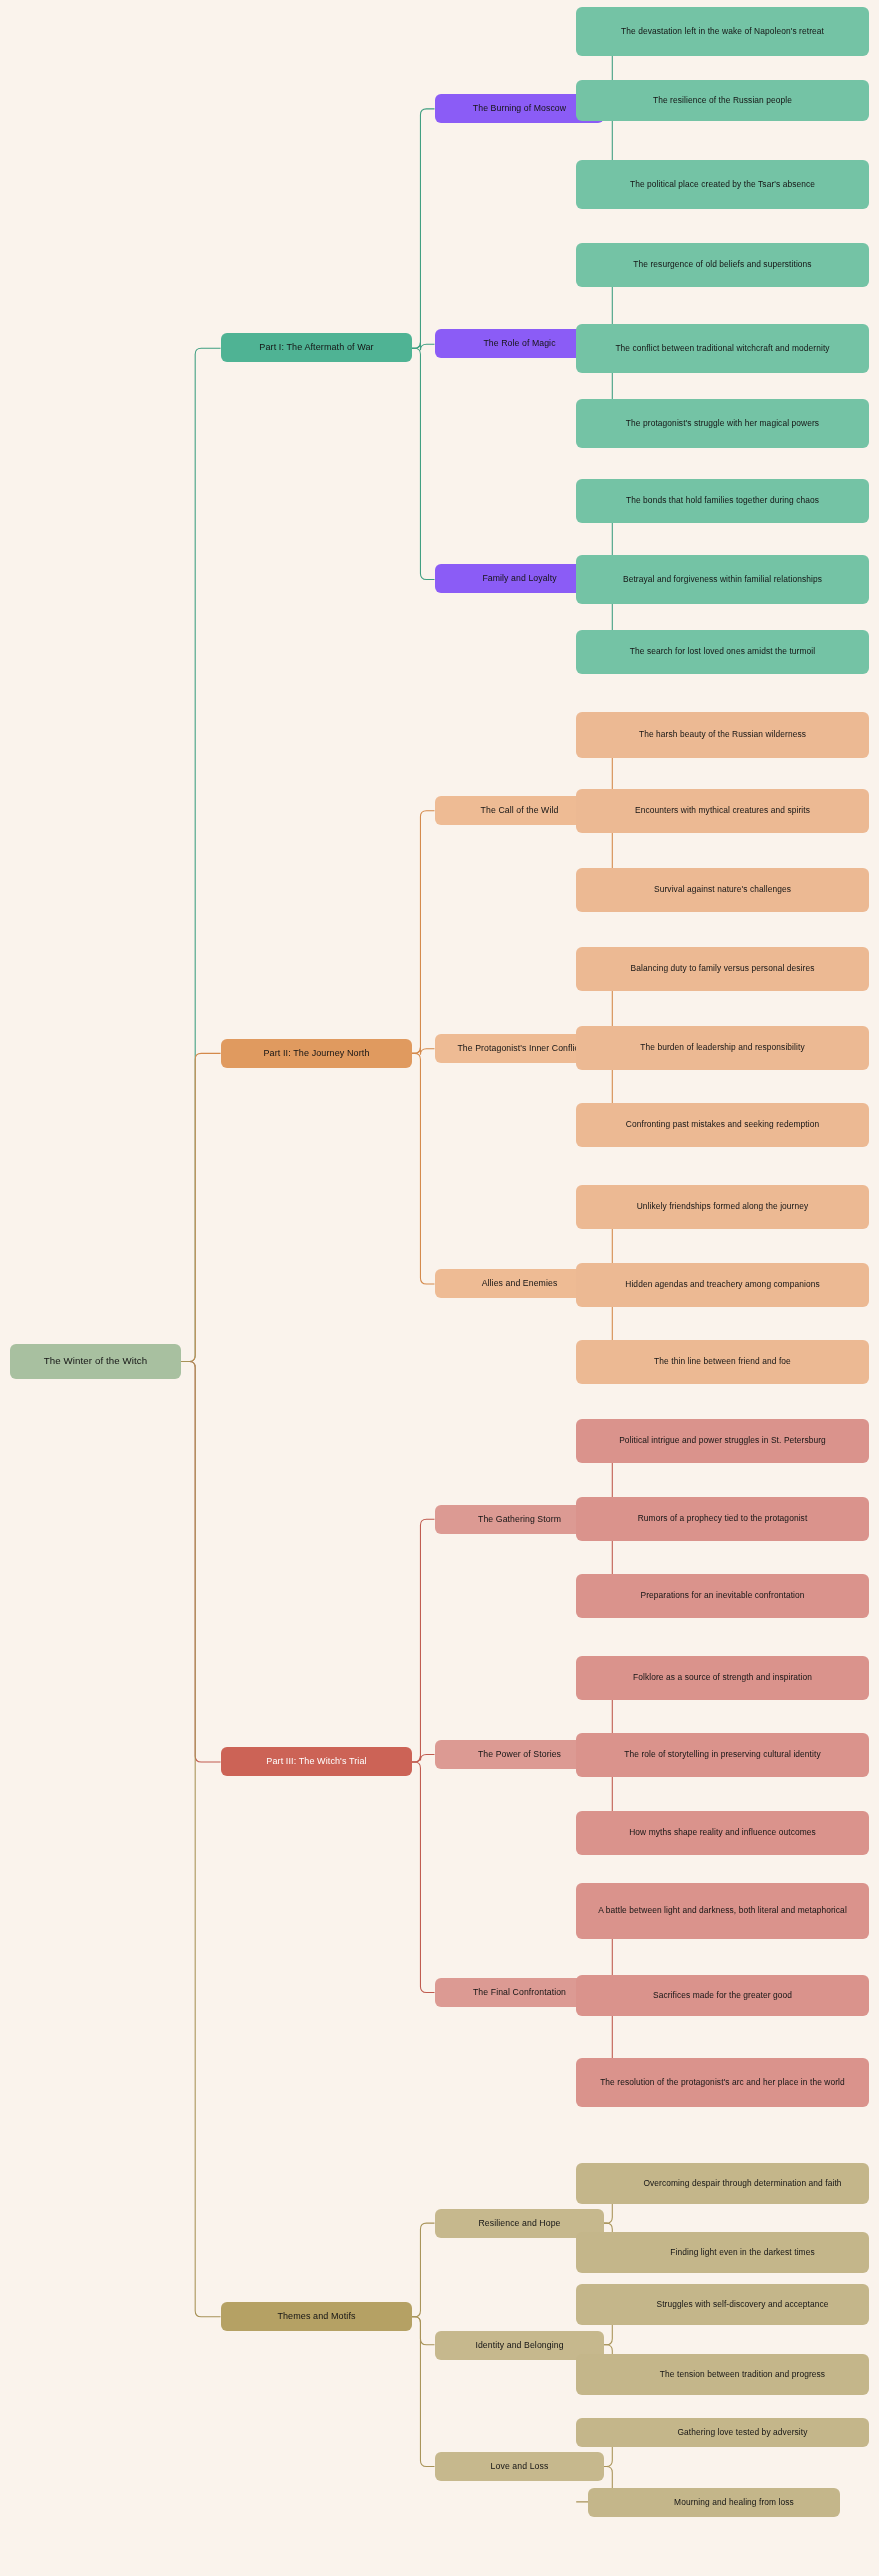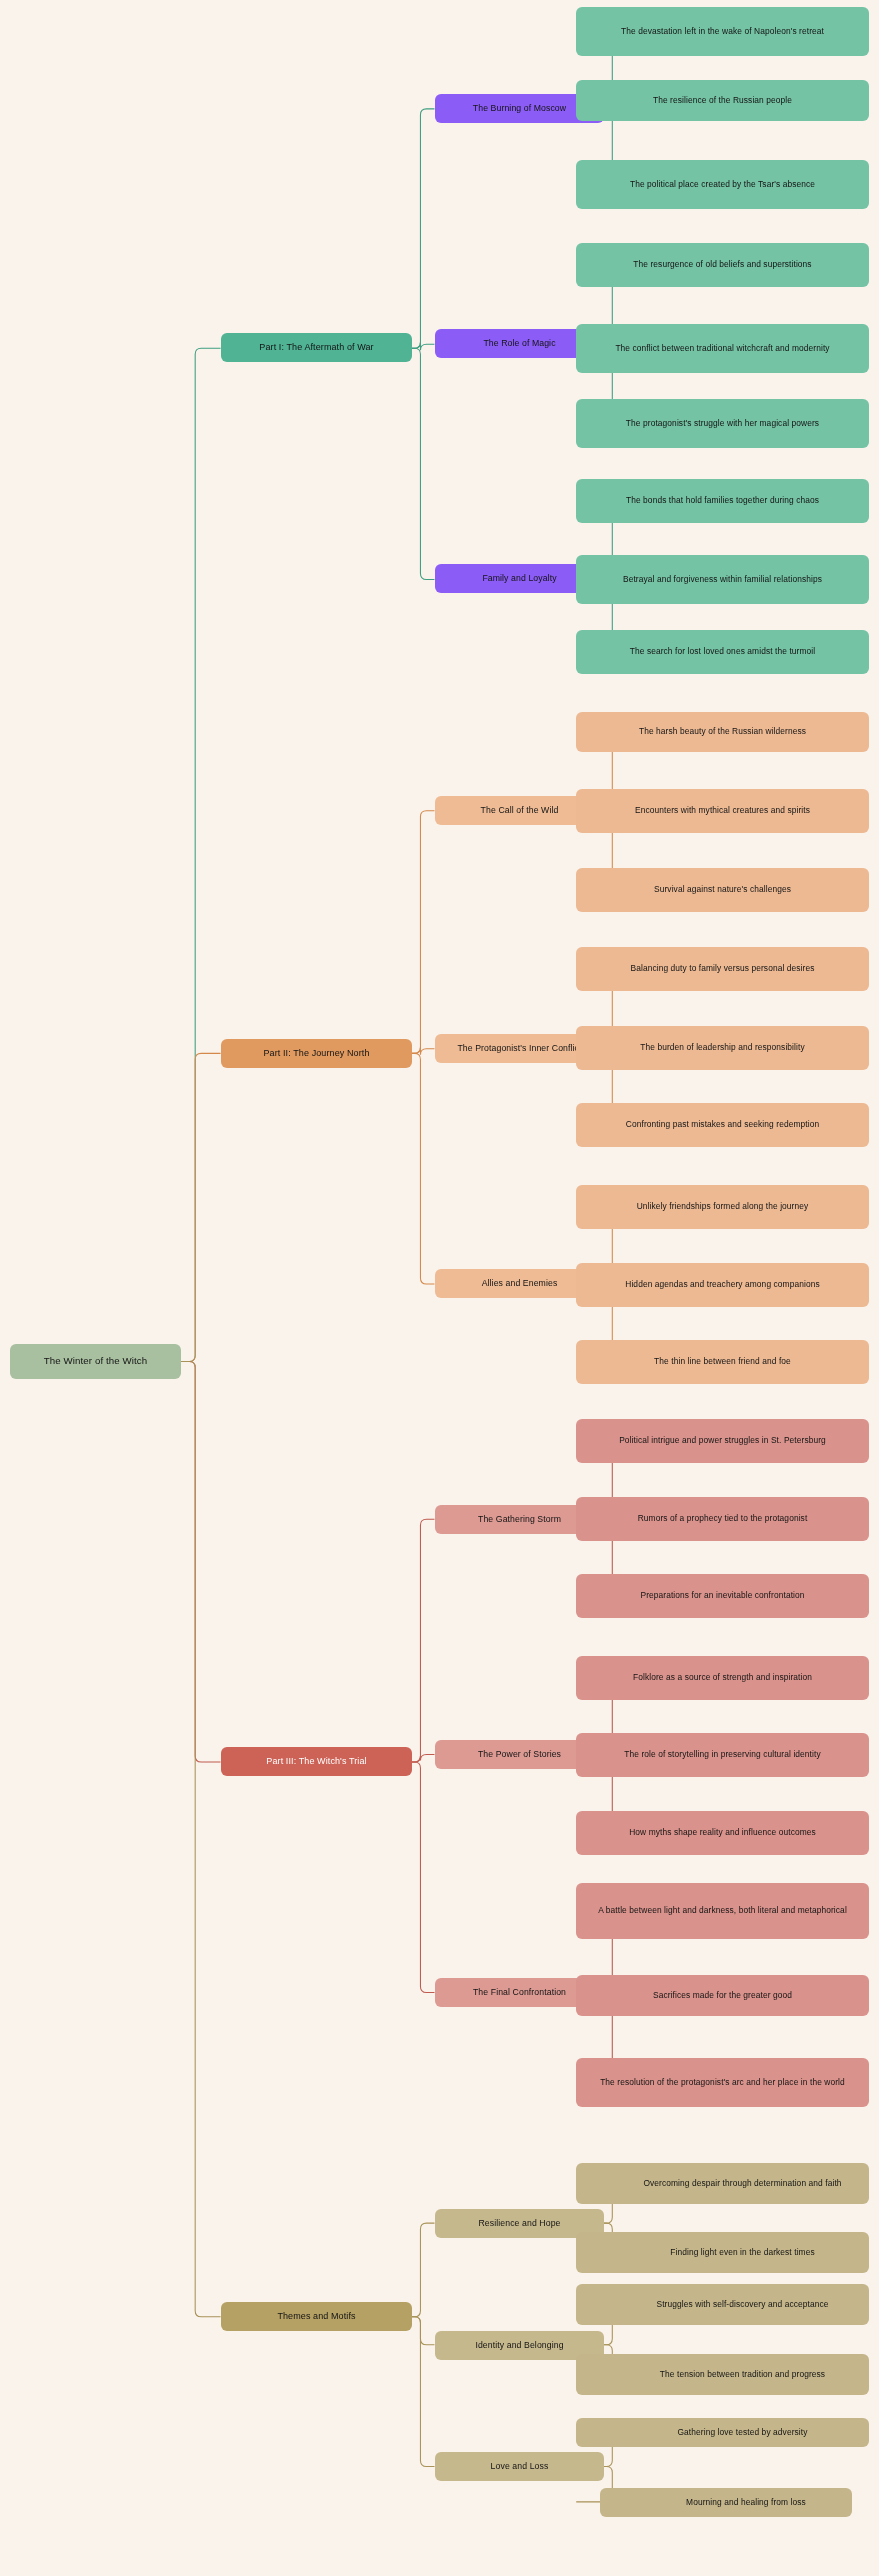--- a/index.html
+++ b/index.html
@@ -151,21 +151,21 @@
       </div>
       <div class="node lvl3 c-green-3" style="left: 576px; top: 630px; width: 293px; height: 44px;">
         <span class="lbl">The search for lost loved ones amidst the turmoil</span>
       </div>
       <div class="node lvl1 c-orange-1" style="left: 221px; top: 1039px; width: 191px; height: 29px;">
         <span class="lbl">Part II: The Journey North</span>
       </div>
       <div class="node lvl2 c-orange-2" style="left: 435px; top: 796px; width: 169px; height: 29px;">
         <span class="lbl">The Call of the Wild</span>
       </div>
-      <div class="node lvl3 c-orange-3" style="left: 576px; top: 712px; width: 293px; height: 40px; text-align: center;">
+      <div class="node lvl3 c-orange-3" style="left: 576px; top: 712px; width: 293px; height: 46px; text-align: center;">
         <span class="lbl">The harsh beauty of the Russian wilderness</span>
       </div>
       <div class="node lvl3 c-orange-3" style="left: 576px; top: 789px; width: 293px; height: 44px;">
         <span class="lbl">Encounters with mythical creatures and spirits</span>
       </div>
       <div class="node lvl3 c-orange-3" style="left: 576px; top: 868px; width: 293px; height: 44px;">
         <span class="lbl">Survival against nature's challenges</span>
       </div>
       <div class="node lvl2 c-orange-2" style="left: 435px; top: 1034px; width: 169px; height: 29px;">
         <span class="lbl">The Protagonist's Inner Conflict</span>
@@ -250,18 +250,18 @@
       </div>
       <div class="node lvl3 c-olive-3" style="left: 576px; top: 2354px; width: 293px; height: 41px;">
         <span class="lbl">The tension between tradition and progress</span>
       </div>
       <div class="node lvl2 c-olive-2" style="left: 435px; top: 2452px; width: 169px; height: 29px;">
         <span class="lbl">Love and Loss</span>
       </div>
       <div class="node lvl3 c-olive-3" style="left: 576px; top: 2418px; width: 293px; height: 29px;">
         <span class="lbl">Gathering love tested by adversity</span>
       </div>
-      <div class="node lvl3 c-olive-3" style="left: 600px; top: 2488px; width: 252px; height: 29px;">
+      <div class="node lvl3 c-olive-3" style="left: 588px; top: 2488px; width: 252px; height: 29px;">
         <span class="lbl">Mourning and healing from loss</span>
       </div>
     </div>
 </div>
 
 
 </body></html>

